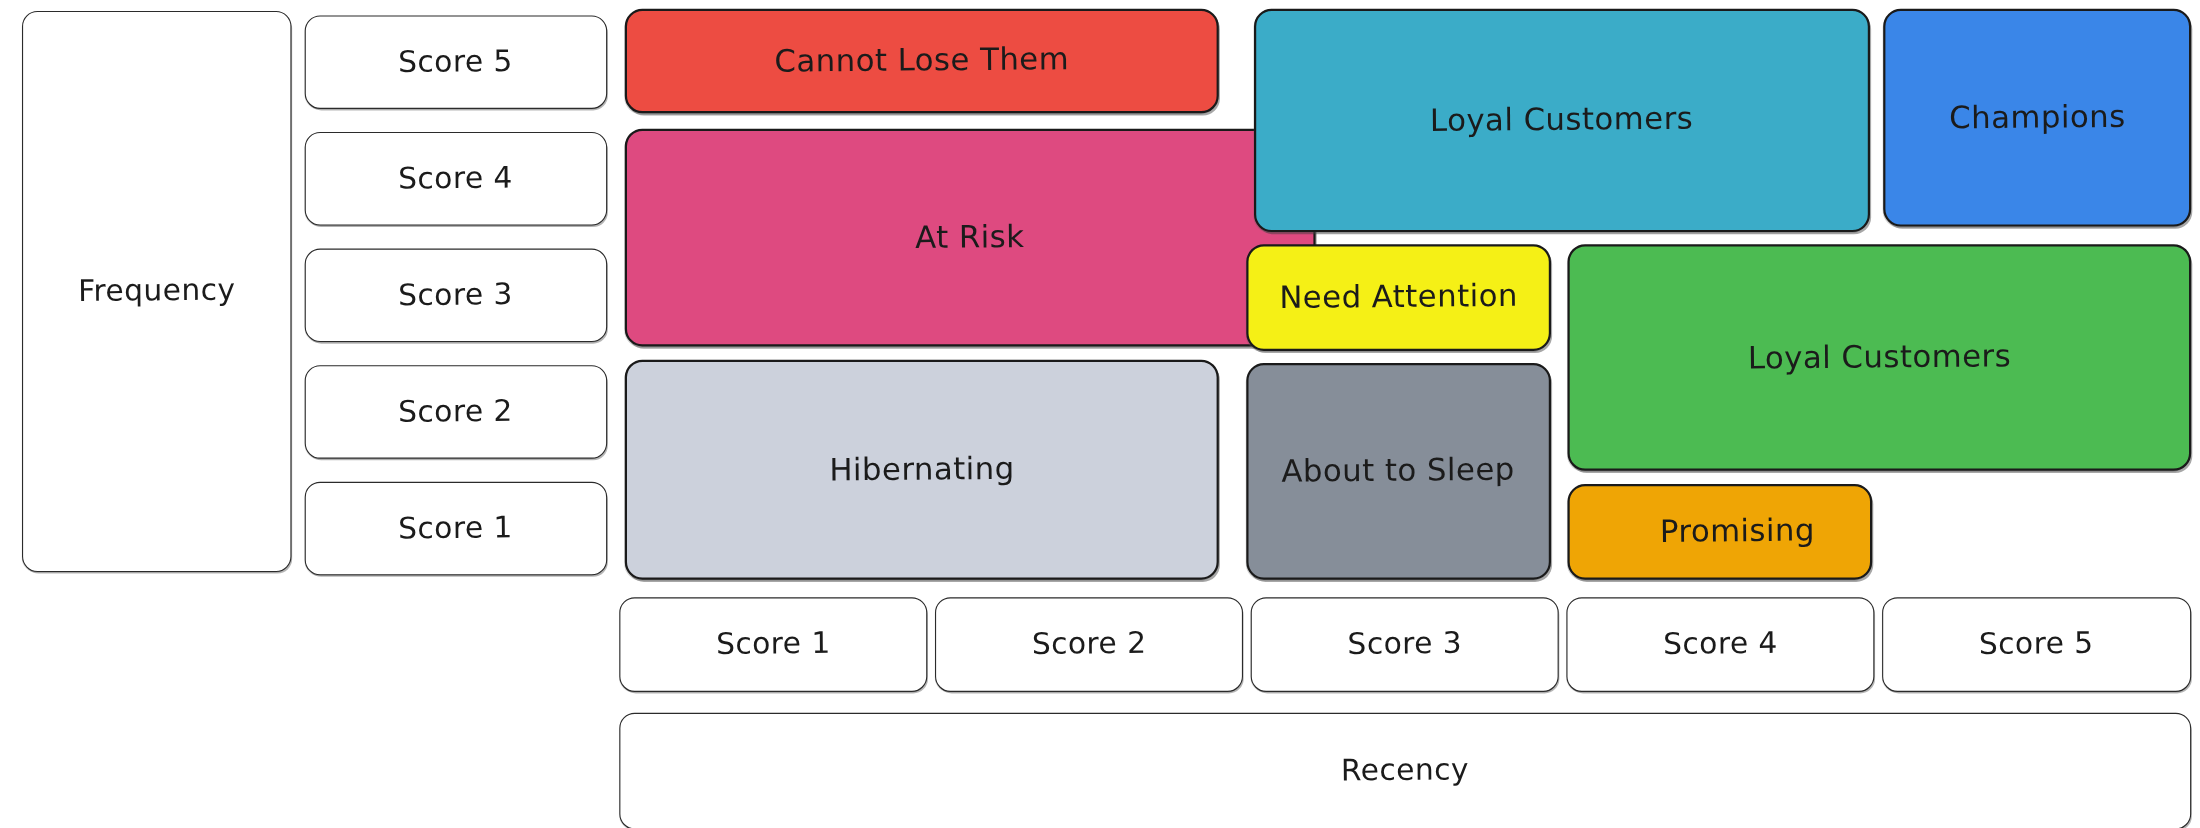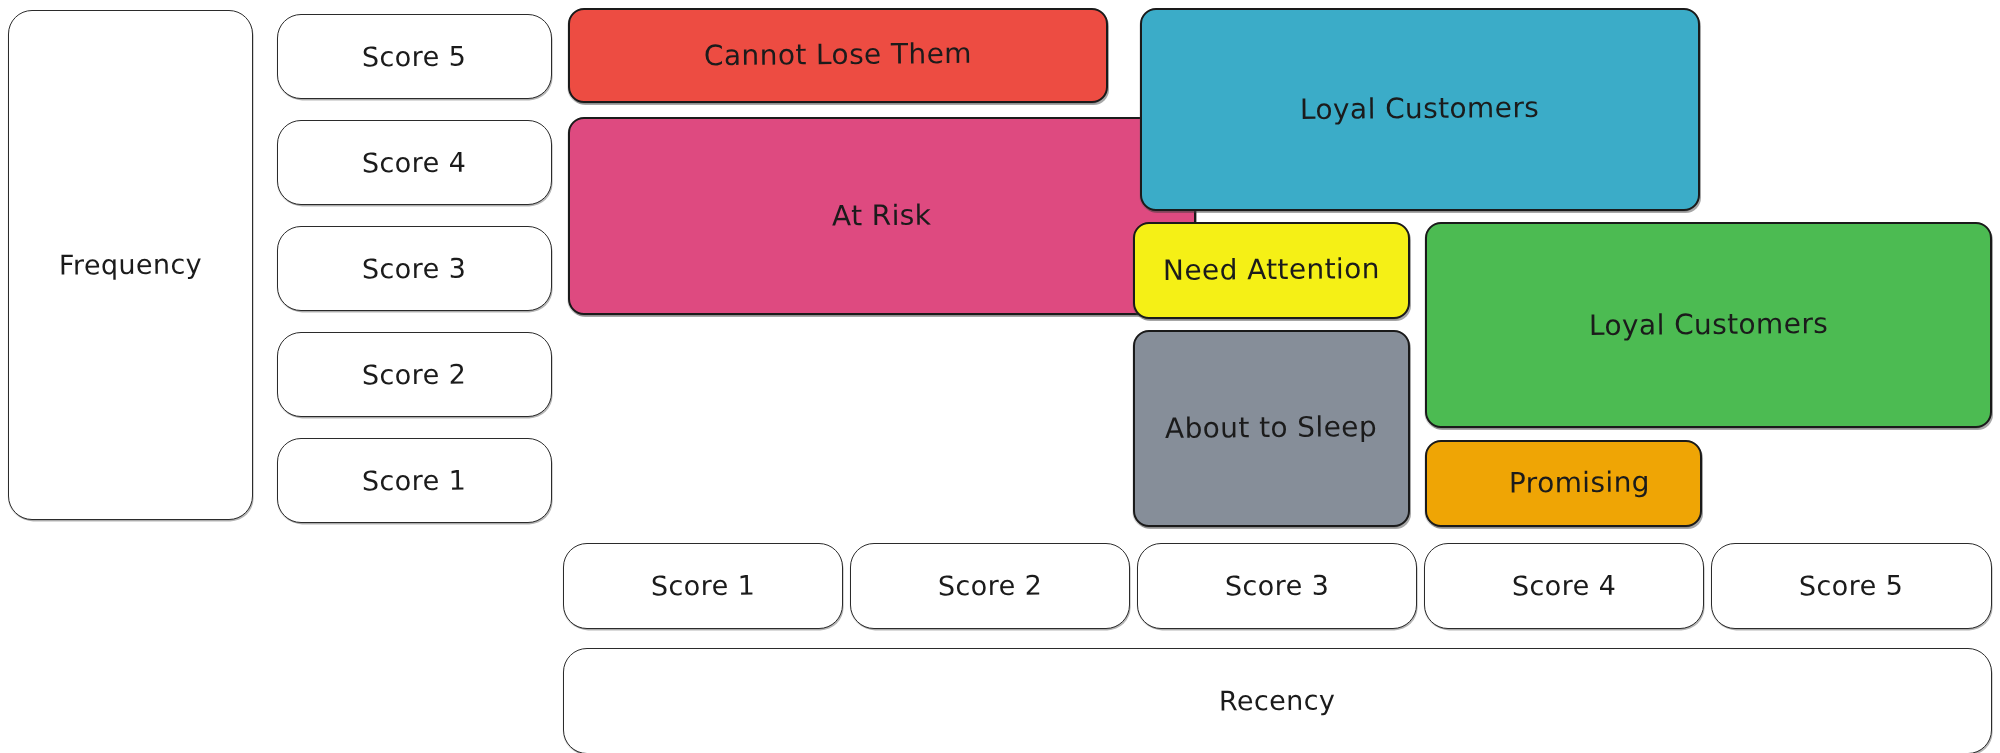--- a/index.html
+++ b/index.html
@@ -41,42 +41,42 @@
     padding: 0 10px;
     letter-spacing: 0.4px;
     font-weight: 400;
     transform: rotate(-0.5deg);
   }
 
   
   .axis-box {
     background: #ffffff;
     border: 1.6px solid #2b2b2b;
-    border-radius: 24px;
+    border-radius: 14px;
     box-shadow:
       1.2px 2px 0 -0.6px rgba(70,70,70,0.40),
       -0.8px 1.2px 0 -0.6px rgba(100,100,100,0.22);
   }
   .axis-box .lbl { font-size: 27px; }
 
   .seg-box .lbl { font-size: 28px; }
   .seg-box {
     border: 2px solid #1a1a1a;
   }
   .hand-upright {
     font-family: "DejaVu Sans", sans-serif;
     font-weight: 400;
   }
 </style>
 </head>
 <body>
 
 <div id="canvas">
 
-  <div class="box axis-box" style="left:8px; top:10px; width:245px; height:510px;">
+  <div class="box axis-box" style="left:20px; top:10px; width:245px; height:510px;">
     <span class="lbl hand-upright">Frequency</span>
   </div>
 
   <div class="box axis-box" style="left:277px; top:14px; width:275px; height:85px;">
     <span class="lbl hand-upright">Score 5</span>
   </div>
   <div class="box axis-box" style="left:277px; top:120px; width:275px; height:85px;">
     <span class="lbl hand-upright">Score 4</span>
   </div>
   <div class="box axis-box" style="left:277px; top:226px; width:275px; height:85px;">
@@ -90,25 +90,31 @@
   </div>
 
   <div class="box seg-box" style="left:568px; top:8px; width:540px; height:95px; background:#ED4C42;">
     <span class="lbl hand-upright">Cannot Lose Them</span>
   </div>
 
   <div class="box seg-box" style="left:568px; top:117px; width:628px; height:198px; background:#DE4A80;">
     <span class="lbl hand-upright">At Risk</span>
   </div>
 
+  <div class="box seg-box" style="left:568px; top:327px; width:540px; height:200px; background:#CCD1DC;">
+    <span class="lbl hand-upright">Hibernating</span>
+  </div>
 
   <div class="box seg-box" style="left:1140px; top:8px; width:560px; height:203px; background:#3BACC8;">
     <span class="lbl hand-upright">Loyal Customers</span>
   </div>
 
+  <div class="box seg-box" style="left:1712px; top:8px; width:280px; height:198px; background:#3A86E8;">
+    <span class="lbl hand-upright">Champions</span>
+  </div>
 
   <div class="box seg-box" style="left:1133px; top:222px; width:277px; height:97px; background:#F5F016;justify-content:center;">
     <span class="lbl hand-upright">Need Attention</span>
   </div>
 
   <div class="box seg-box" style="left:1425px; top:222px; width:567px; height:206px; background:#4CBB52;">
     <span class="lbl hand-upright">Loyal Customers</span>
   </div>
 
   <div class="box seg-box" style="left:1133px; top:330px; width:277px; height:197px; background:#868E99;">

